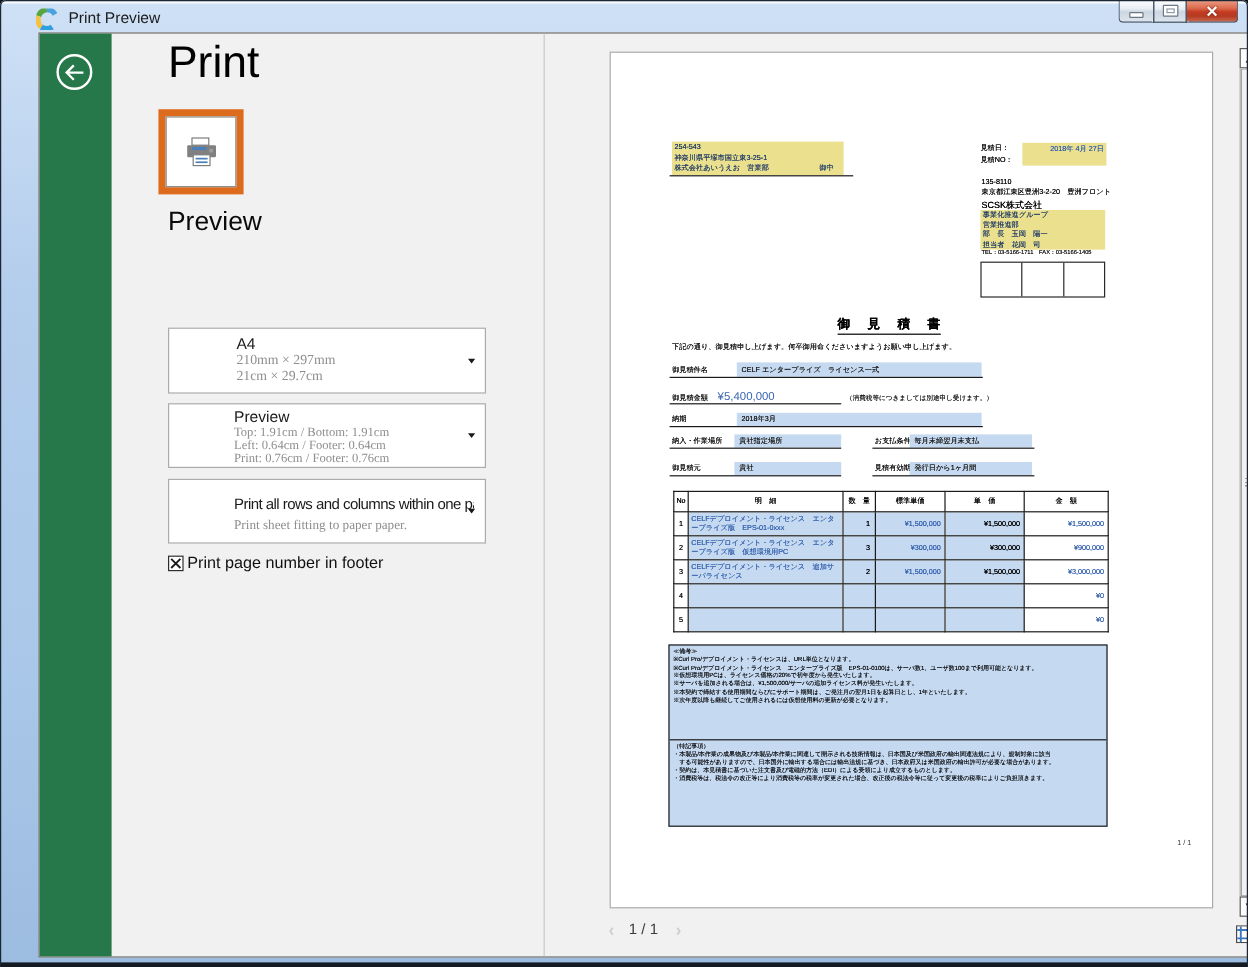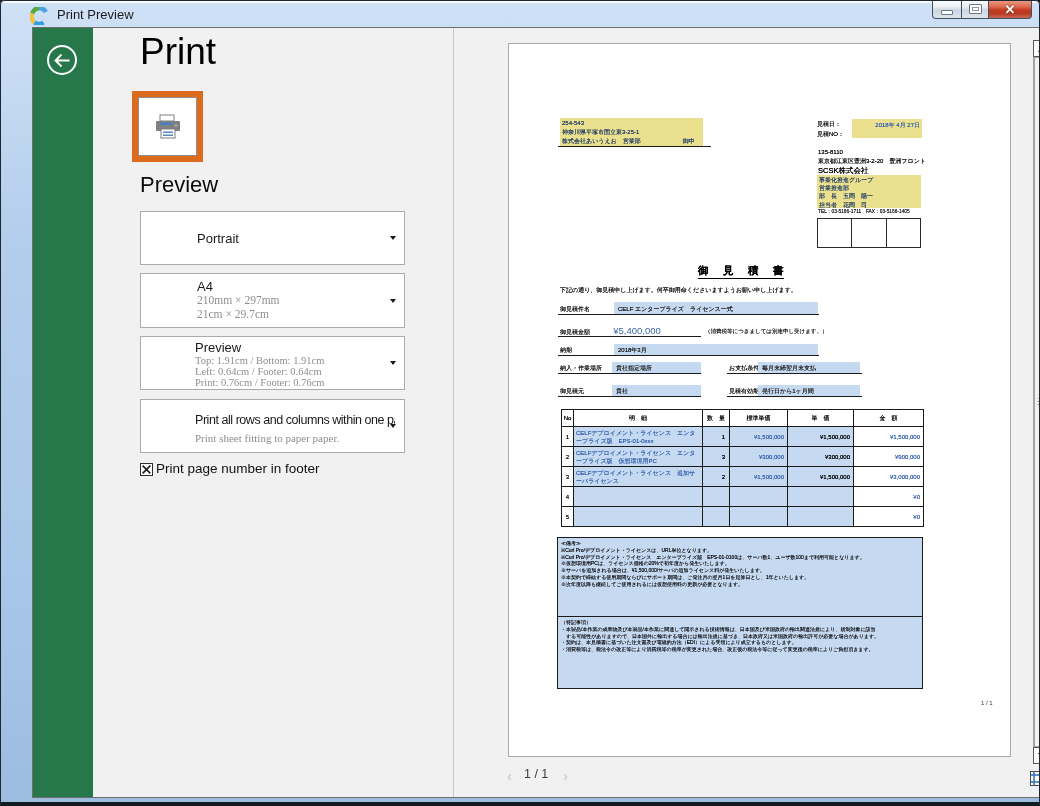--- a/index.html
+++ b/index.html
@@ -106,21 +106,21 @@
   .stamp-boxes { left:309px; top:175px; width:104px; height:30px; border:1px solid #2a2a2a; display:flex; }
   .stamp-cell { position:static !important; flex:1; border-right:1px solid #2a2a2a; }
   .stamp-cell:last-child { border-right:none; }
 
   .doc-title { left:190px; top:221px; width:86px; text-align:center; font-size:10.5px; line-height:12px; letter-spacing:2px; font-weight:600; color:#000; text-shadow:0 0 0.5px #000; border-bottom:1px solid #000; padding-bottom:2px; white-space:nowrap; }
   .greeting { left:52px; top:243px; font-size:6px; }
 
   .f-label { color:#111; }
   .f-bg { background:#c5d9f1; }
   .f-underline { height:1px; background:#1a1a1a; }
-  .amount-value { color:#3a66b0; font-size:9.5px; line-height:10px; text-align:center; }
+  .amount-value { color:#3a66b0; font-size:9.5px; line-height:10px; text-align:left; }
   .f-note { font-size:5.5px; color:#222; text-shadow:0 0 0.45px currentColor; }
 
   .items-table { left:53px; top:366px; border-collapse:collapse; table-layout:fixed; position:absolute; }
   .items-table td, .items-table th { border:1px solid #1a1a1a; font-weight:normal; font-size:6px; line-height:8px; padding:0; overflow:hidden; text-shadow:0 0 0.45px currentColor; }
   .items-table th { height:17px; text-align:center; color:#000; }
   .items-table td { height:20px; }
   .td-no { text-align:center; color:#111; }
   .td-item { background:#c5d9f1; color:#3a66b0; padding:2px 2px 0 2px !important; vertical-align:top; white-space:normal; }
   .td-qty { background:#c5d9f1; color:#000; text-align:right; padding-right:4px !important; font-weight:bold; }
   .td-std { background:#c5d9f1; color:#3a66b0; text-align:right; padding-right:3px !important; }
@@ -182,24 +182,20 @@
           <rect x="21.5" y="12" width="3" height="3" fill="#9d9d9d"></rect>
           <rect x="8" y="17" width="14" height="9" fill="#fff" stroke="#7d7d7d" stroke-width="1"></rect>
           <rect x="10" y="19.5" width="10" height="1.4" fill="#4a7ebb"></rect>
           <rect x="10" y="22.5" width="10" height="1.4" fill="#4a7ebb"></rect>
         </svg>
       </div>
     </div>
 
     <div class="settings-heading">Preview</div>
 
-    <div class="dropdown" id="dd-orientation">
-      <span class="dd-main">Portrait</span>
-      <span class="dd-caret"></span>
-    </div>
 
     <div class="dropdown" id="dd-paper">
       <div class="dd-main">A4</div>
       <div class="dd-sub">210mm × 297mm</div>
       <div class="dd-sub">21cm × 29.7cm</div>
       <span class="dd-caret"></span>
     </div>
 
     <div class="dropdown" id="dd-margins">
       <div class="dd-main">Preview</div>

